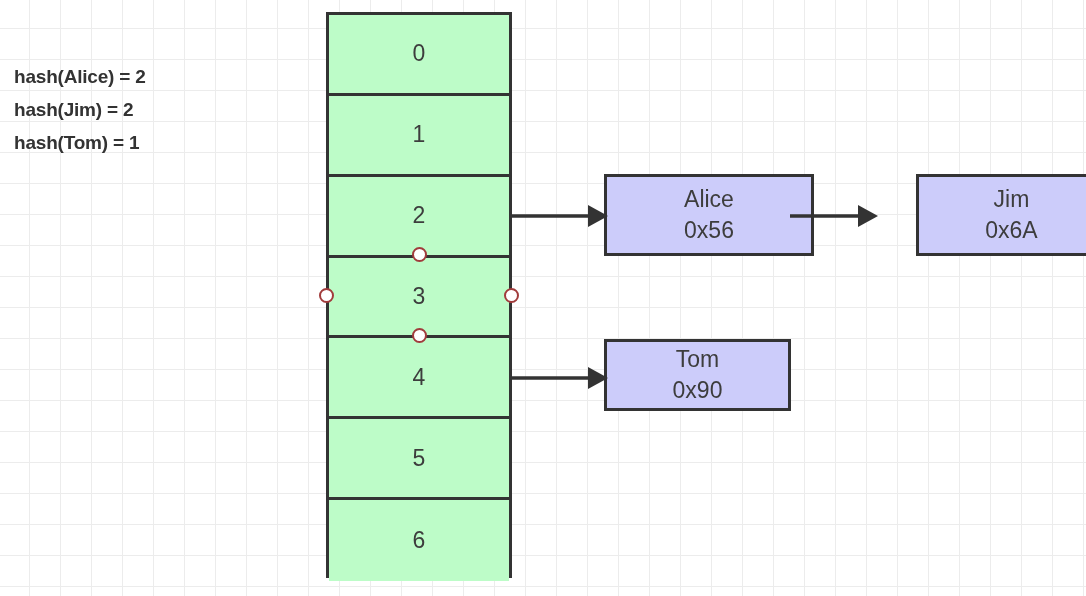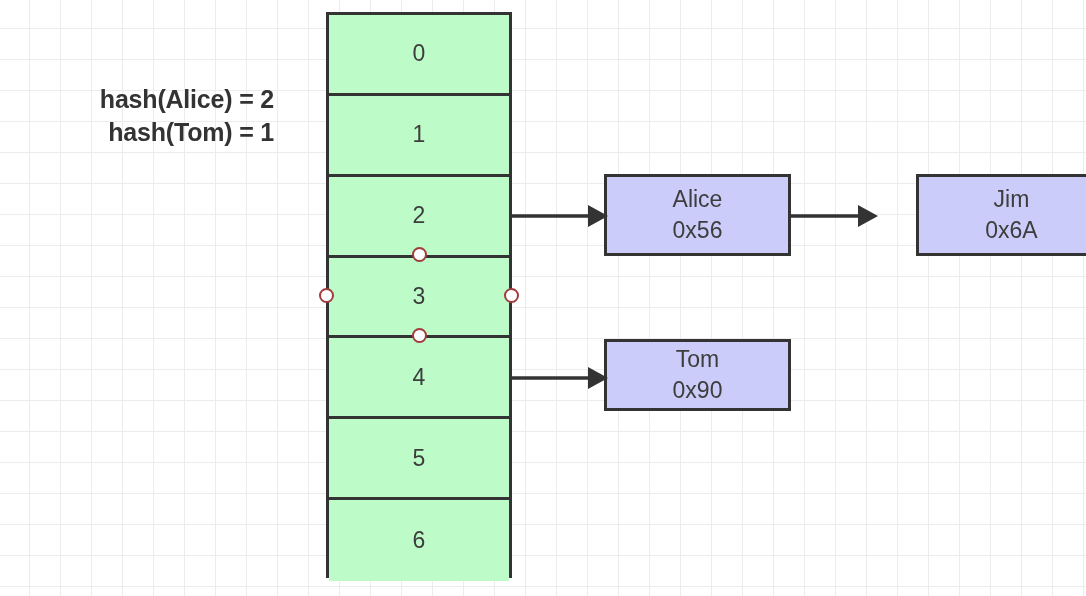--- a/index.html
+++ b/index.html
@@ -23,25 +23,25 @@
       linear-gradient(to right, #ececec 1px, transparent 1px),
       linear-gradient(to bottom, #ececec 1px, transparent 1px);
     background-size: 31px 31px;
     background-position: -2px -3px;
   }
 
   
   .legend {
     position: absolute;
     left: 14px;
-    top: 83px;
+    top: 60px;
     width: 260px;
-    text-align: right;
+    text-align: left;
     font-weight: bold;
-    font-size: 25px;
+    font-size: 19px;
     line-height: 33px;
     color: #333333;
     letter-spacing: -0.2px;
   }
   .legend-line {
     display: block;
     white-space: nowrap;
   }
 
   
@@ -99,21 +99,21 @@
     justify-content: center;
     color: #3d3d3d;
     font-size: 23px;
     line-height: 31px;
   }
   .node .ln {
     display: block;
     white-space: nowrap;
   }
 
-  #node-alice { left: 604px; top: 174px; width: 187px; height: 82px; }
+  #node-alice { left: 604px; top: 174px; width: 210px; height: 82px; }
   #node-jim   { left: 876px; top: 174px; width: 191px; height: 82px; margin-left: 40px; }
   #node-tom   { left: 604px; top: 339px; width: 187px; height: 72px; }
 
   
   .arrow-svg {
     position: absolute;
     overflow: visible;
     z-index: 20;
   }
   .arrow-line {
@@ -125,20 +125,21 @@
     fill: #333333;
   }
 </style>
 </head>
 <body>
 
 <div id="canvas">
 
   <div class="legend">
     <span class="legend-line">hash(Alice) = 2</span>
+    <span class="legend-line">hash(Jim) = 2</span>
     <span class="legend-line">hash(Tom) = 1</span>
   </div>
 
   <div class="array">
     <div class="cell">
       <span>0</span>
     </div>
     <div class="cell">
       <span>1</span>
     </div>

